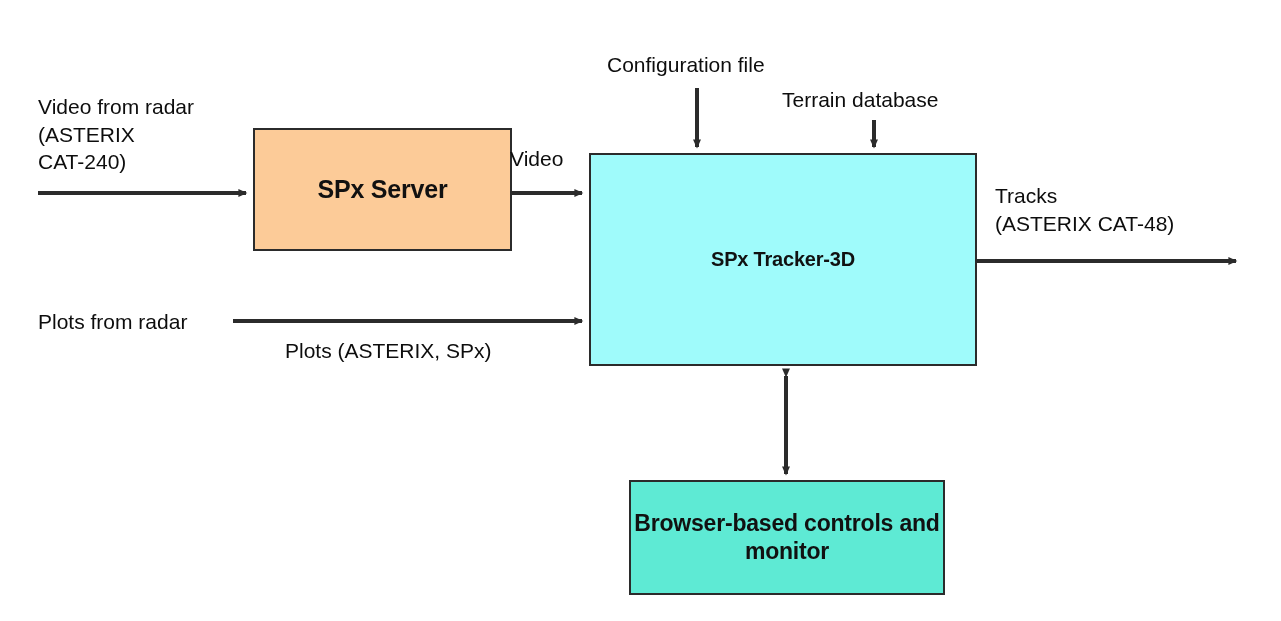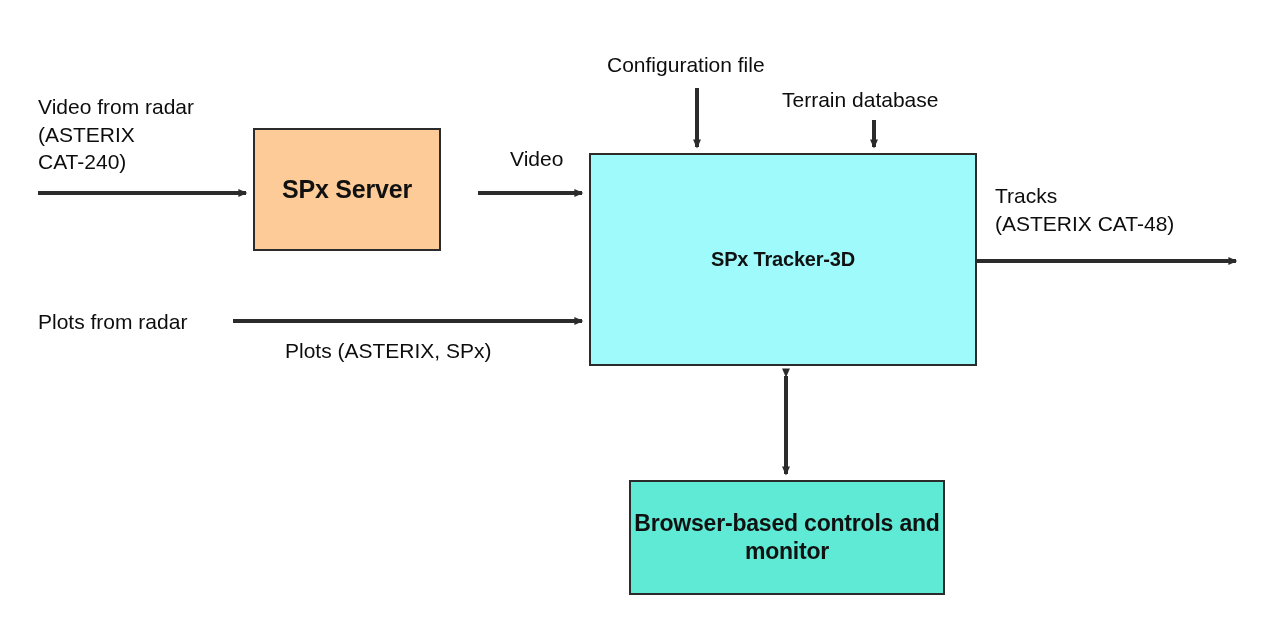--- a/index.html
+++ b/index.html
@@ -30,21 +30,21 @@
     align-items: center;
     justify-content: center;
     text-align: center;
     font-weight: bold;
     color: #111111;
     line-height: 1.18;
   }
   #node-spx-server {
     left: 253px;
     top: 128px;
-    width: 188px;
+    width: 259px;
     height: 123px;
     background: #fccb98;
     font-size: 25px;
     letter-spacing: -0.2px;
   }
   #node-spx-tracker {
     left: 589px;
     top: 153px;
     width: 388px;
     height: 213px;

